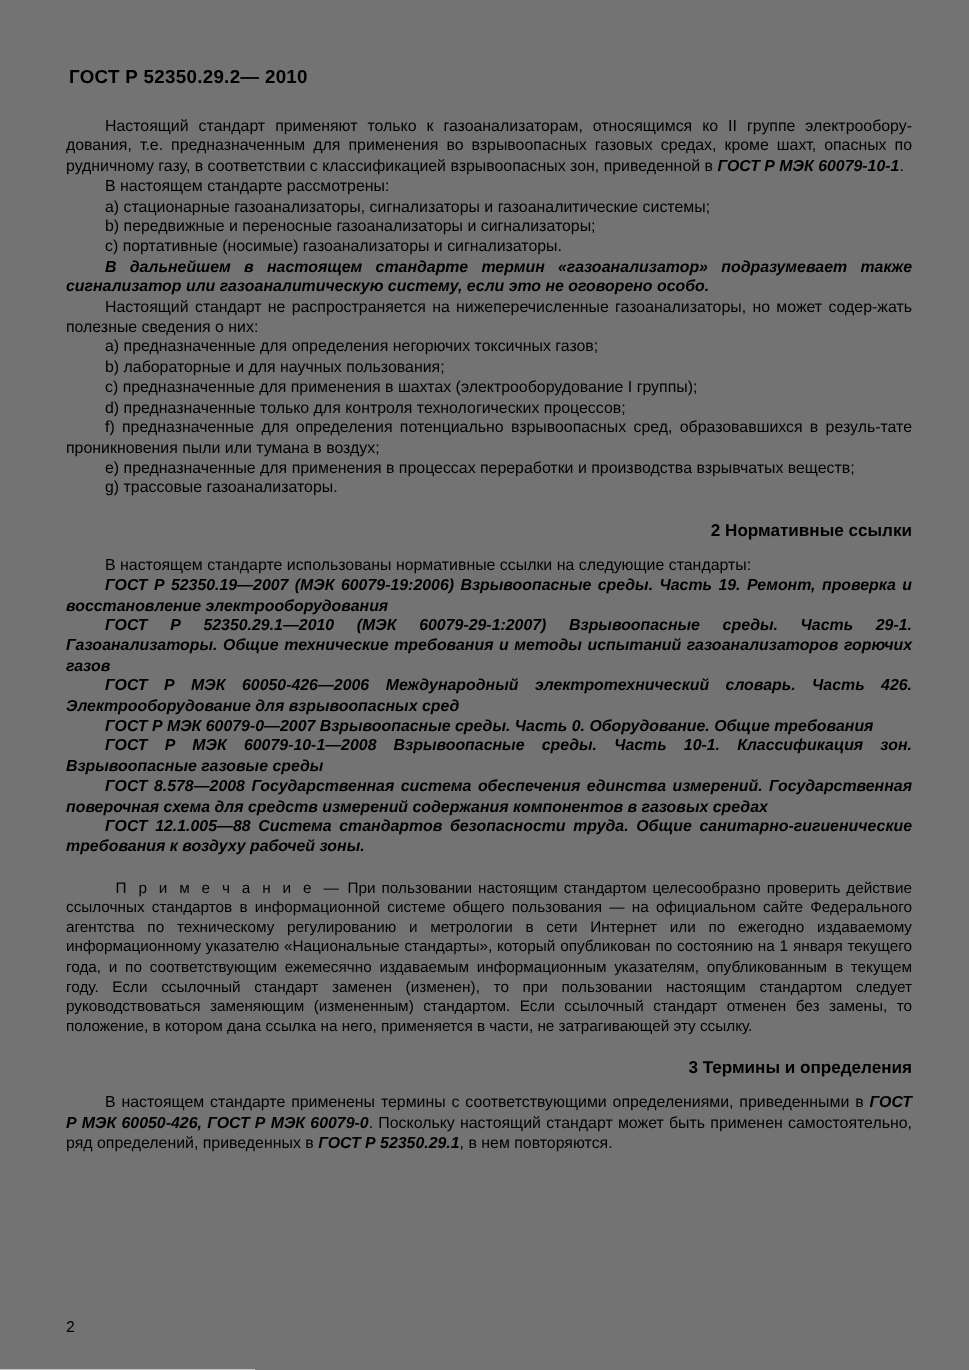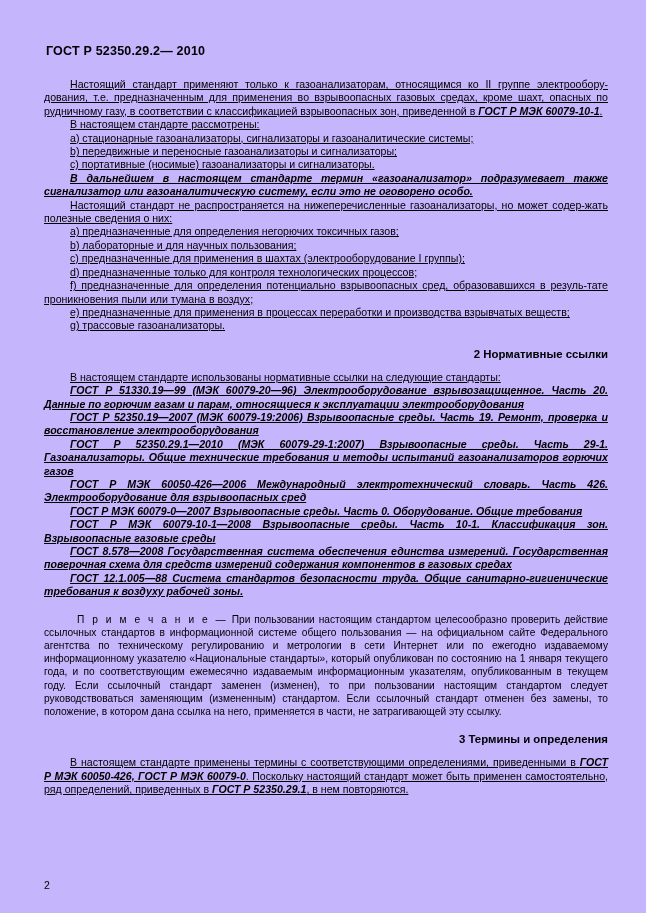--- a/index.html
+++ b/index.html
@@ -8,38 +8,37 @@
     background: #ffffff;
   }
   body {
     font-family: "Liberation Sans", sans-serif;
     color: #000000;
   }
   .page {
     position: relative;
     width: 646px;
     height: 913px;
-    background: #c4b5fd;
+    background: #737373;
     box-sizing: border-box;
     padding: 44px 38px 24px 44px;
     overflow: hidden;
   }
   .doc-header {
     font-size: 12.5px;
     font-weight: bold;
     letter-spacing: 0.2px;
     margin-bottom: 20px;
     padding-left: 2px;
   }
   .body-text {
     font-size: 10.6px;
     line-height: 13.4px;
     text-align: justify;
     text-justify: inter-word;
-    text-decoration: underline;
   }
   p {
     margin: 0;
   }
   .indent {
     text-indent: 26px;
   }
   .indent-sm {
     text-indent: 20px;
   }
@@ -94,21 +93,20 @@
     <p class="list-item">d) предназначенные только для контроля технологических процессов;</p>
     <p class="list-item">f) предназначенные для определения потенциально взрывоопасных сред, образовавшихся в резуль-тате проникновения пыли или тумана в воздух;</p>
     <p class="list-item">e) предназначенные для применения в  процессах переработки и производства взрывчатых веществ;</p>
     <p class="list-item">g) трассовые газоанализаторы.</p>
   </div>
 
   <div class="section-title">2 Нормативные ссылки</div>
 
   <div class="body-text refs">
     <p class="indent">В настоящем стандарте использованы нормативные ссылки на следующие стандарты:</p>
-    <p class="indent bi">ГОСТ Р 51330.19—99 (МЭК 60079-20—96) Электрооборудование взрывозащищенное. Часть 20. Данные по горючим газам и парам, относящиеся к эксплуатации электрооборудования</p>
     <p class="indent bi">ГОСТ Р 52350.19—2007 (МЭК 60079-19:2006) Взрывоопасные среды. Часть 19. Ремонт, проверка и восстановление электрооборудования</p>
     <p class="indent bi">ГОСТ Р 52350.29.1—2010 (МЭК 60079-29-1:2007) Взрывоопасные среды. Часть 29-1. Газоанализаторы. Общие технические требования и методы испытаний газоанализаторов горючих газов</p>
     <p class="indent bi">ГОСТ Р МЭК 60050-426—2006 Международный электротехнический словарь. Часть 426. Электрооборудование для взрывоопасных сред</p>
     <p class="indent bi">ГОСТ Р МЭК 60079-0—2007 Взрывоопасные среды. Часть 0. Оборудование. Общие требования</p>
     <p class="indent bi">ГОСТ Р МЭК 60079-10-1—2008 Взрывоопасные среды. Часть 10-1. Классификация зон. Взрывоопасные газовые среды</p>
     <p class="indent bi">ГОСТ 8.578—2008 Государственная система обеспечения единства измерений. Государственная поверочная схема для средств измерений содержания компонентов в газовых средах</p>
     <p class="indent bi">ГОСТ 12.1.005—88 Система стандартов безопасности труда. Общие санитарно-гигиенические требования к воздуху рабочей зоны.</p>
   </div>
 
   <div class="note-block">

